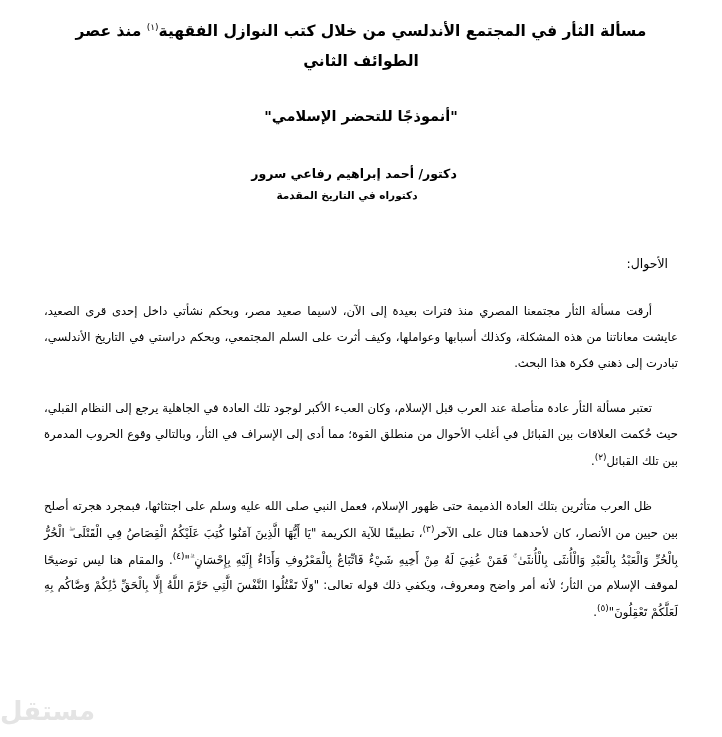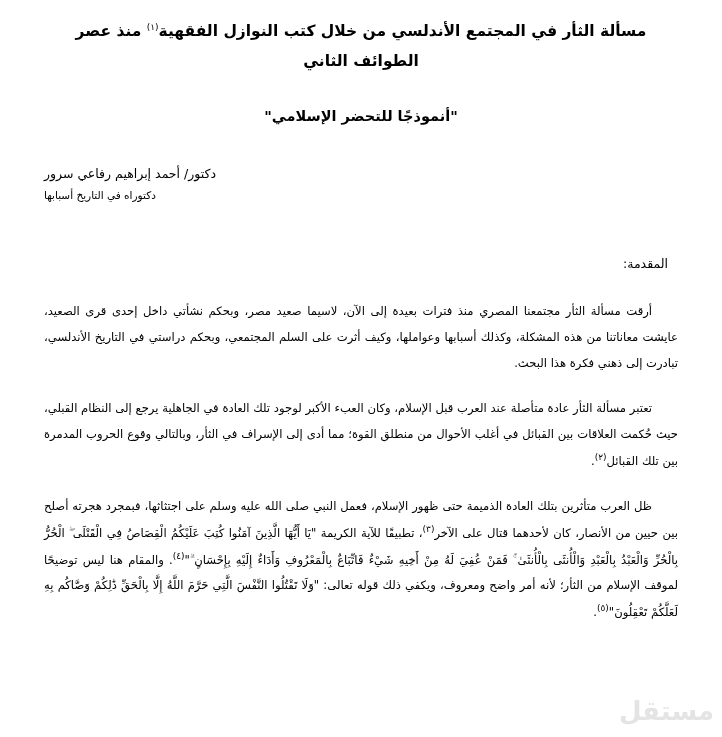--- a/index.html
+++ b/index.html
@@ -48,22 +48,23 @@
     text-align: center;
     font-size: 14.5px;
     font-weight: bold;
     margin-top: 29px;
     line-height: 1.6;
   }
 
   
   .author-block {
     margin-top: 36px;
-    text-align: left;
+    text-align: center;
     padding-right: 14px;
+    font-weight: bold;
   }
   .author-name {
     font-size: 12.5px;
     line-height: 1.5;
     color: #000;
   }
   .author-degree {
     font-size: 10.5px;
     line-height: 1.6;
     margin-top: 4px;
@@ -103,21 +104,21 @@
     font-size: 9px;
     vertical-align: super;
   }
 
   
   .watermark {
     position: absolute;
     left: 0;
     right: 8px;
     bottom: 12px;
-    text-align: right;
+    text-align: left;
     pointer-events: none;
     user-select: none;
   }
   .watermark-mark {
     display: block;
     font-size: 26px;
     font-weight: bold;
     color: #e4e4e4;
     line-height: 1.05;
     letter-spacing: 1px;
@@ -137,24 +138,24 @@
 <div class="page">
 
   <h1 class="doc-title">
     <span>مسألة الثأر في المجتمع الأندلسي من خلال كتب النوازل الفقهية</span><sup class="fn">(١)</sup><span> منذ عصر الطوائف الثاني</span>
   </h1>
 
   <h2 class="doc-subtitle">"أنموذجًا للتحضر الإسلامي"</h2>
 
   <div class="author-block">
     <div class="author-name">دكتور/ أحمد إبراهيم رفاعي سرور</div>
-    <div class="author-degree">دكتوراه في التاريخ أسبابها</div>
+    <div class="author-degree">دكتوراه في التاريخ المقدمة</div>
   </div>
 
-  <div class="section-heading">المقدمة:</div>
+  <div class="section-heading">الأحوال:</div>
 
   <div class="body-area">
 
     <p class="para"><span>أرقت مسألة الثأر مجتمعنا المصري منذ فترات بعيدة إلى الآن، لاسيما صعيد مصر، وبحكم نشأتي داخل إحدى قرى الصعيد، عايشت معاناتنا من هذه المشكلة، وكذلك أسبابها وعواملها، وكيف أثرت على السلم المجتمعي، وبحكم دراستي في التاريخ الأندلسي، تبادرت إلى ذهني فكرة هذا البحث.</span></p>
 
     <p class="para"><span>تعتبر مسألة الثأر عادة متأصلة عند العرب قبل الإسلام، وكان العبء الأكبر لوجود تلك العادة في الجاهلية يرجع إلى النظام القبلي، حيث حُكمت العلاقات بين القبائل في أغلب الأحوال من منطلق القوة؛ مما أدى إلى الإسراف في الثأر، وبالتالي وقوع الحروب المدمرة بين تلك القبائل</span><sup class="tiny-mark">(٢)</sup><span>.</span></p>
 
     <p class="para"><span>ظل العرب متأثرين بتلك العادة الذميمة حتى ظهور الإسلام، فعمل النبي صلى الله عليه وسلم على اجتثاثها، فبمجرد هجرته أصلح بين حيين من الأنصار، كان لأحدهما قتال على الآخر</span><sup class="tiny-mark">(٣)</sup><span>، تطبيقًا للآية الكريمة "</span><span class="quran">يَا أَيُّهَا الَّذِينَ آمَنُوا كُتِبَ عَلَيْكُمُ الْقِصَاصُ فِي الْقَتْلَى ۖ الْحُرُّ بِالْحُرِّ وَالْعَبْدُ بِالْعَبْدِ وَالْأُنثَى بِالْأُنثَىٰ ۚ فَمَنْ عُفِيَ لَهُ مِنْ أَخِيهِ شَيْءٌ فَاتِّبَاعٌ بِالْمَعْرُوفِ وَأَدَاءٌ إِلَيْهِ بِإِحْسَانٍ ۗ</span><span>"</span><sup class="tiny-mark">(٤)</sup><span>. والمقام هنا ليس توضيحًا لموقف الإسلام من الثأر؛ لأنه أمر واضح ومعروف، ويكفي ذلك قوله تعالى: "</span><span class="quran">وَلَا تَقْتُلُوا النَّفْسَ الَّتِي حَرَّمَ اللَّهُ إِلَّا بِالْحَقِّ ذَٰلِكُمْ وَصَّاكُم بِهِ لَعَلَّكُمْ تَعْقِلُونَ</span><span>"</span><sup class="tiny-mark">(٥)</sup><span>.</span></p>
 
   </div>

